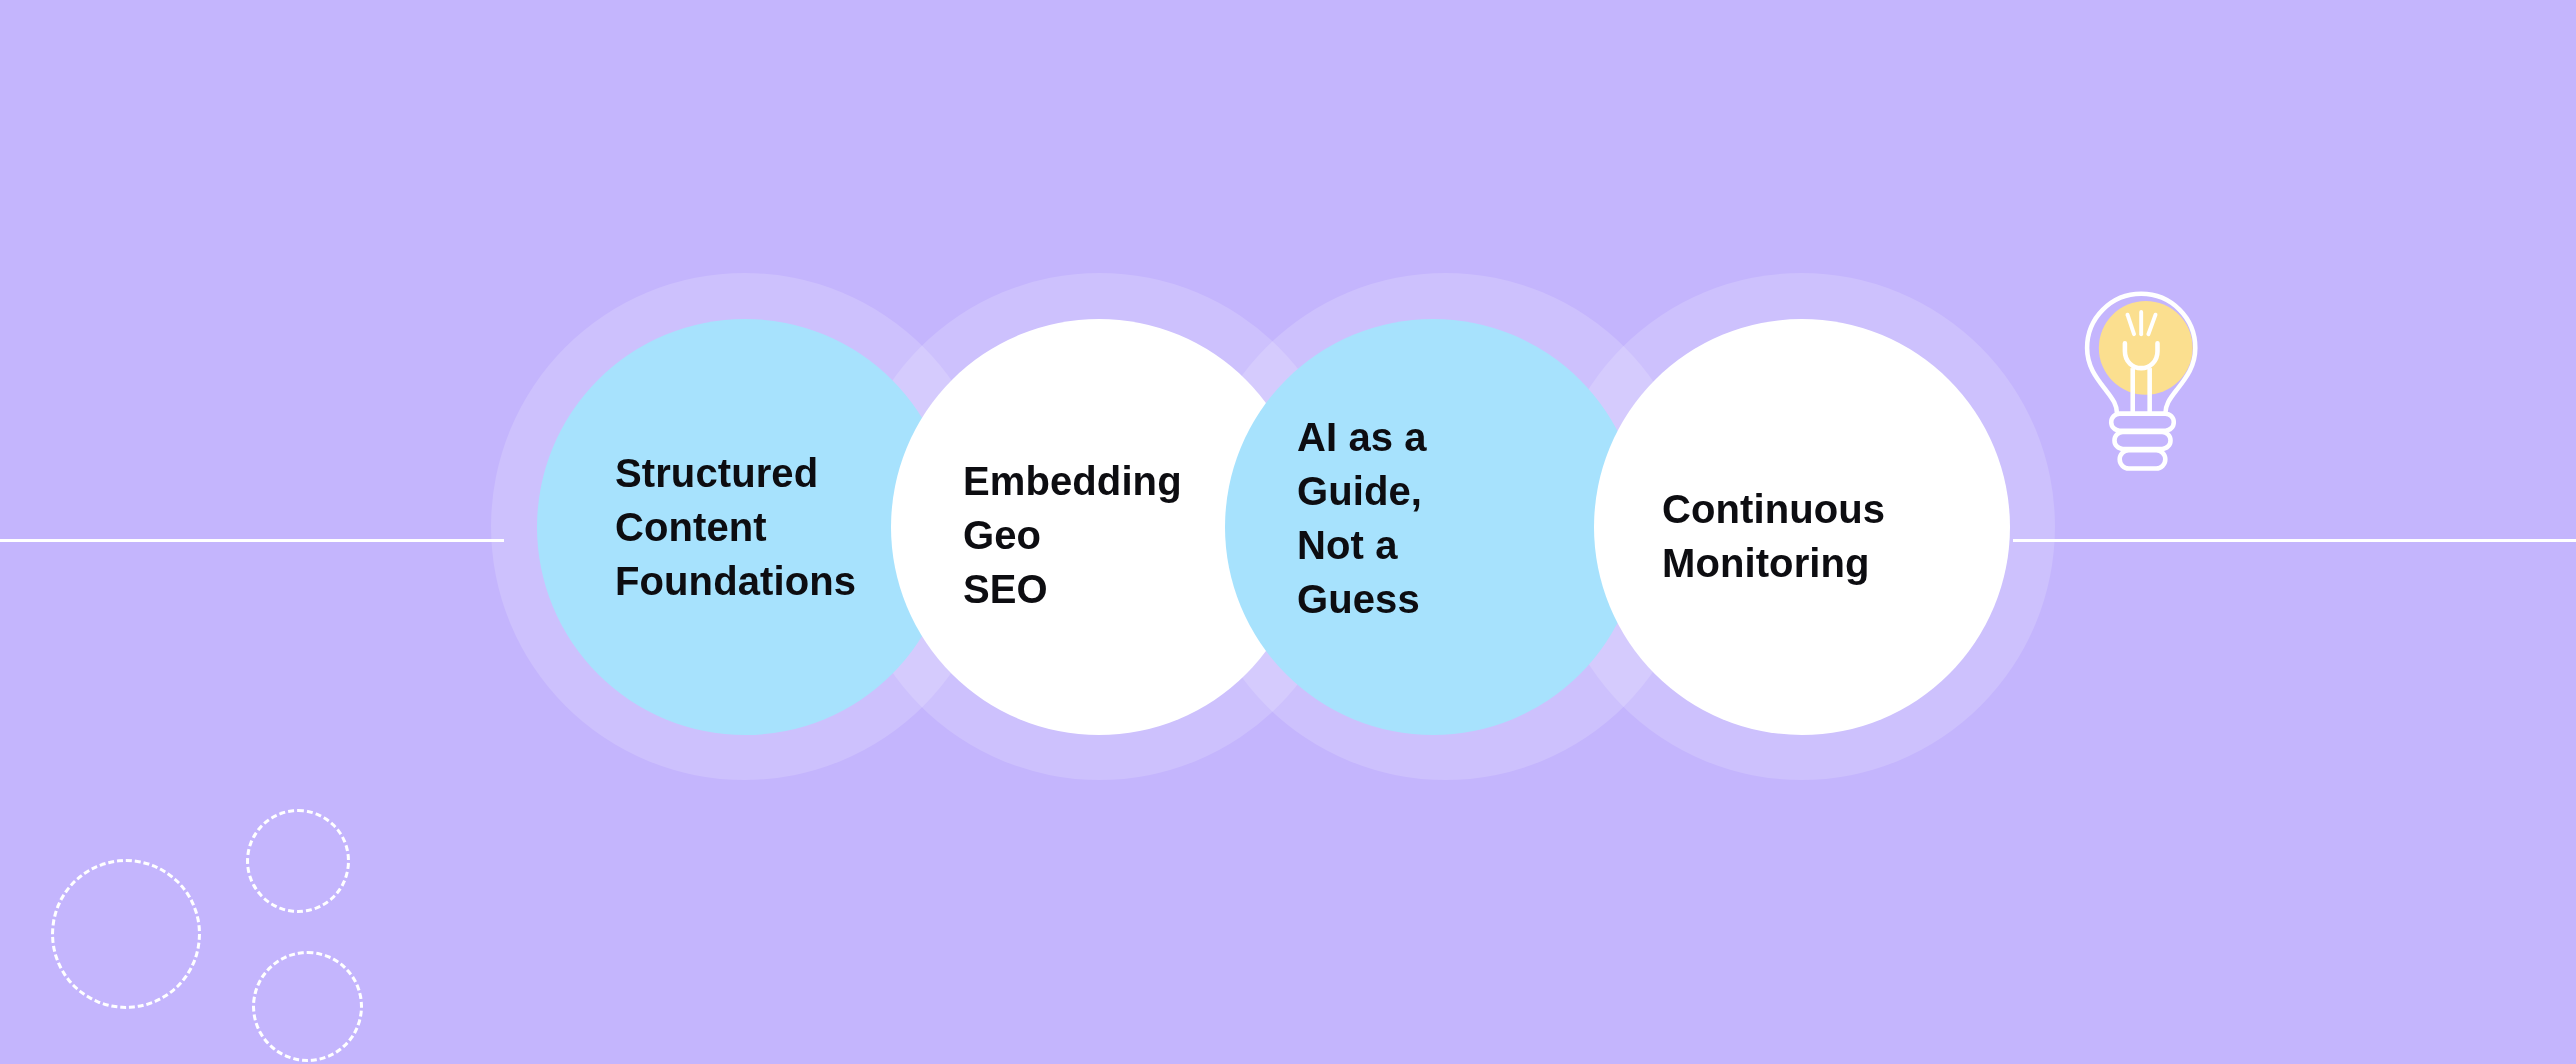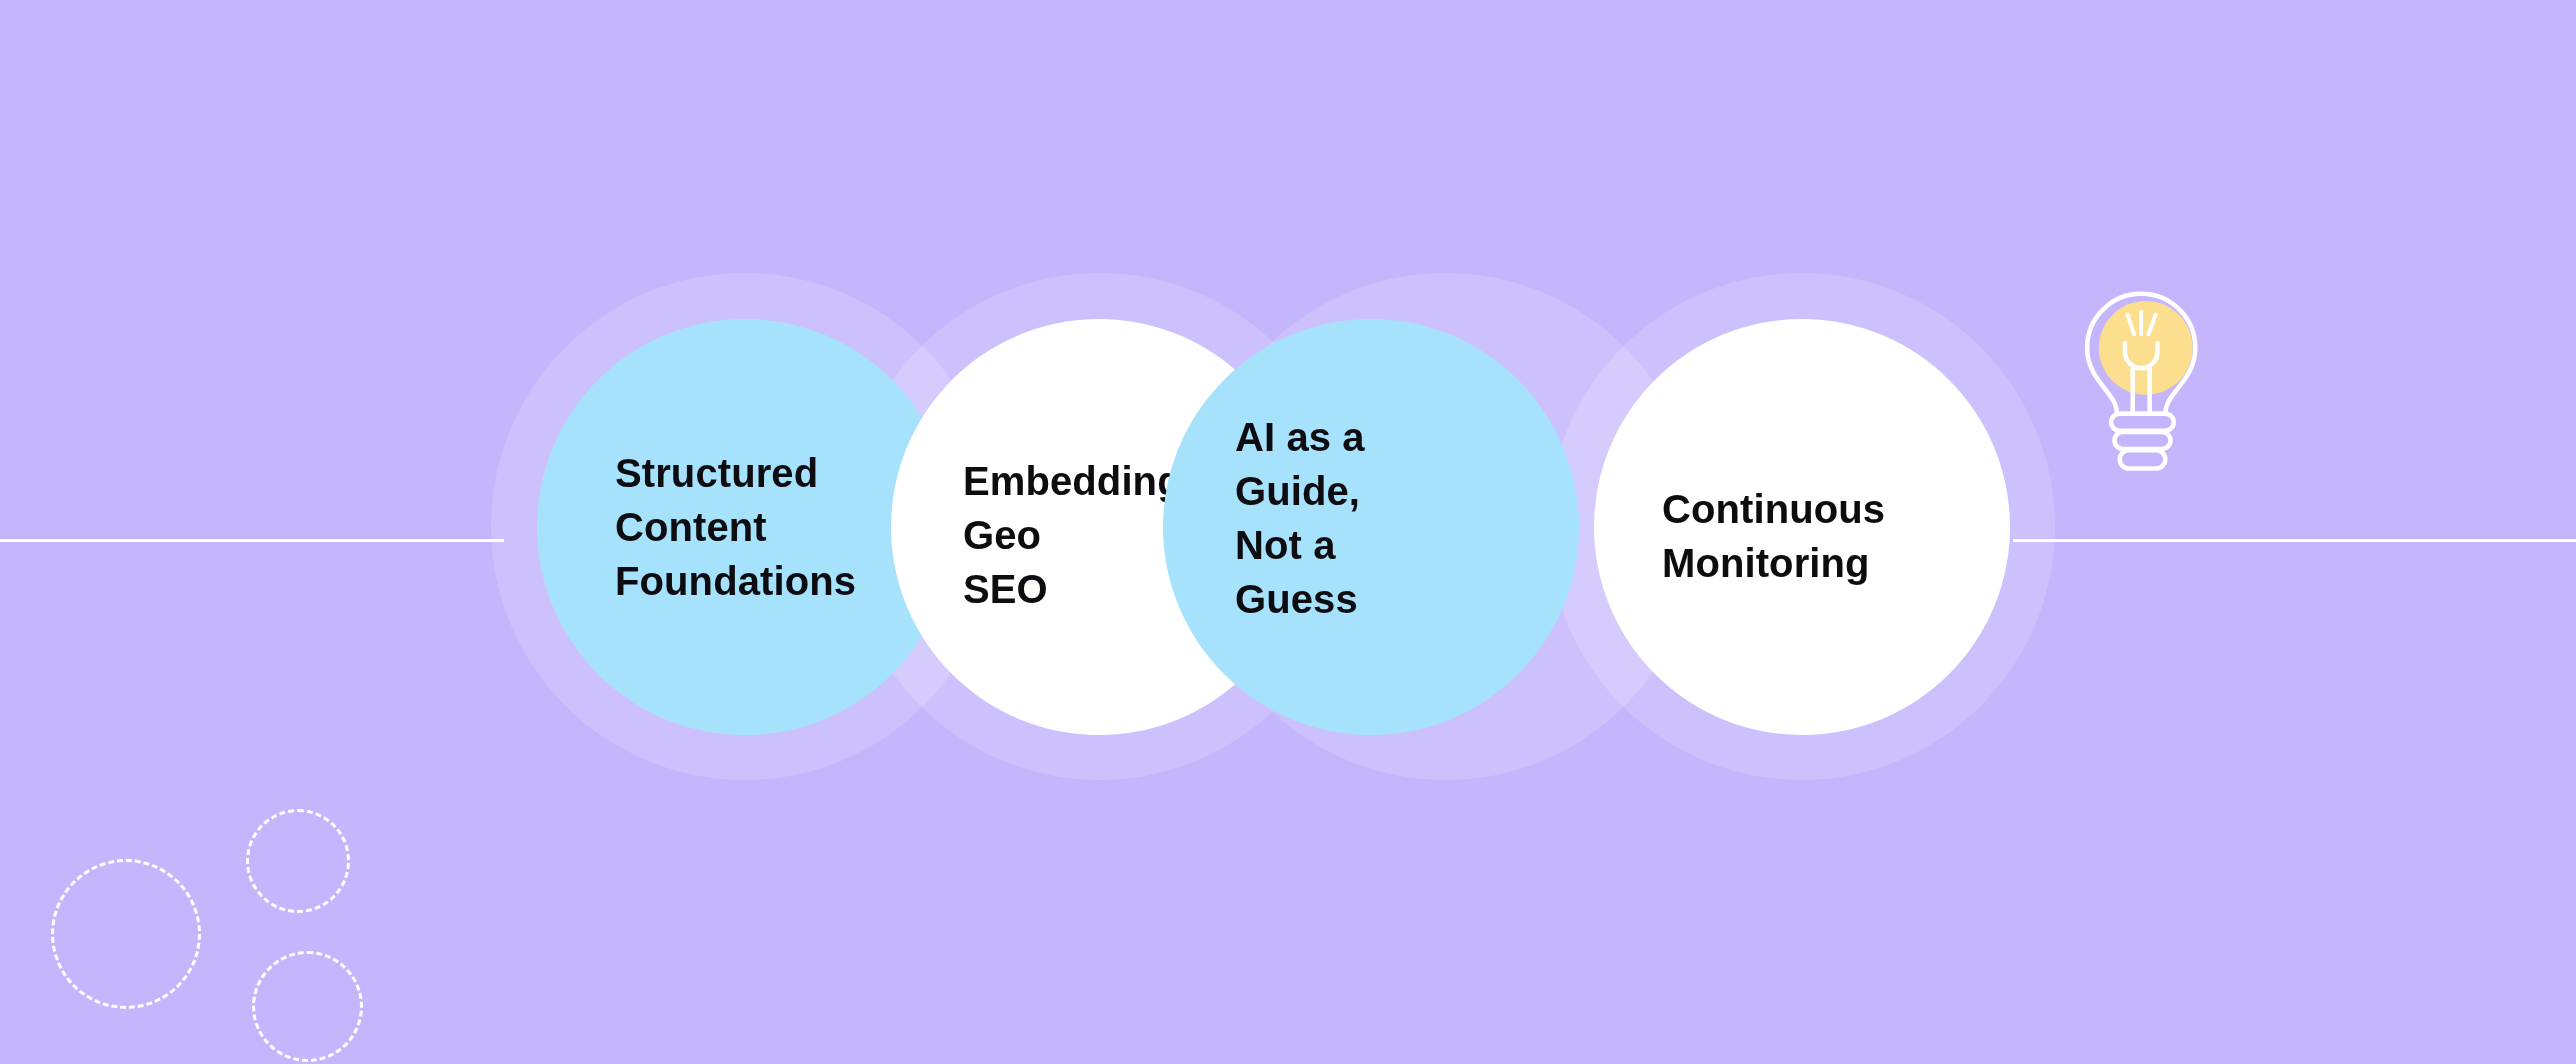--- a/index.html
+++ b/index.html
@@ -101,21 +101,21 @@
         <div class="core light" style="left: 537px; top: 319px; width: 416px; height: 416px;">
           <div class="core-label" style="margin-left: 78px; margin-top: 0px;">Structured
 Content
 Foundations</div>
         </div>
         <div class="core white" style="left: 891px; top: 319px; width: 416px; height: 416px;">
           <div class="core-label" style="margin-left: 72px; margin-top: 16px;">Embedding
 Geo
 SEO</div>
         </div>
-        <div class="core light" style="left: 1163px; top: 319px; width: 416px; height: 416px;">
+        <div class="core light" style="left: 1225px; top: 319px; width: 416px; height: 416px;">
           <div class="core-label" style="margin-left: 72px; margin-top: -18px;">AI as a
 Guide,
 Not a
 Guess</div>
         </div>
         <div class="core white" style="left: 1594px; top: 319px; width: 416px; height: 416px;">
           <div class="core-label" style="margin-left: 68px; margin-top: 17px;">Continuous
 Monitoring</div>
         </div>
       </div>

